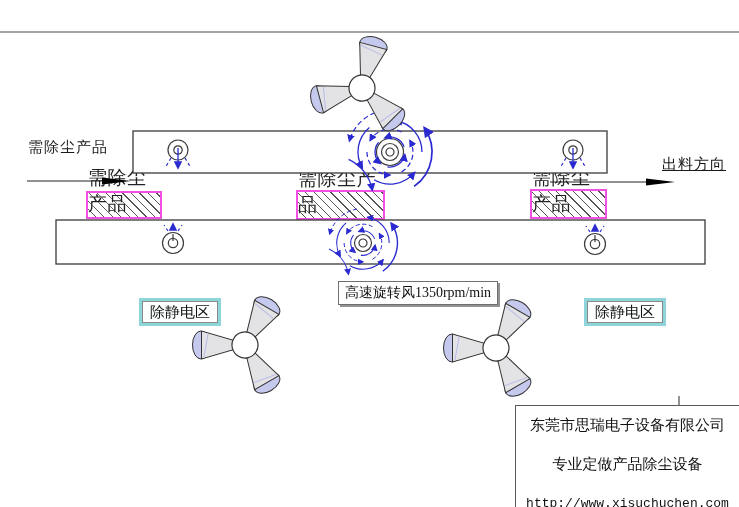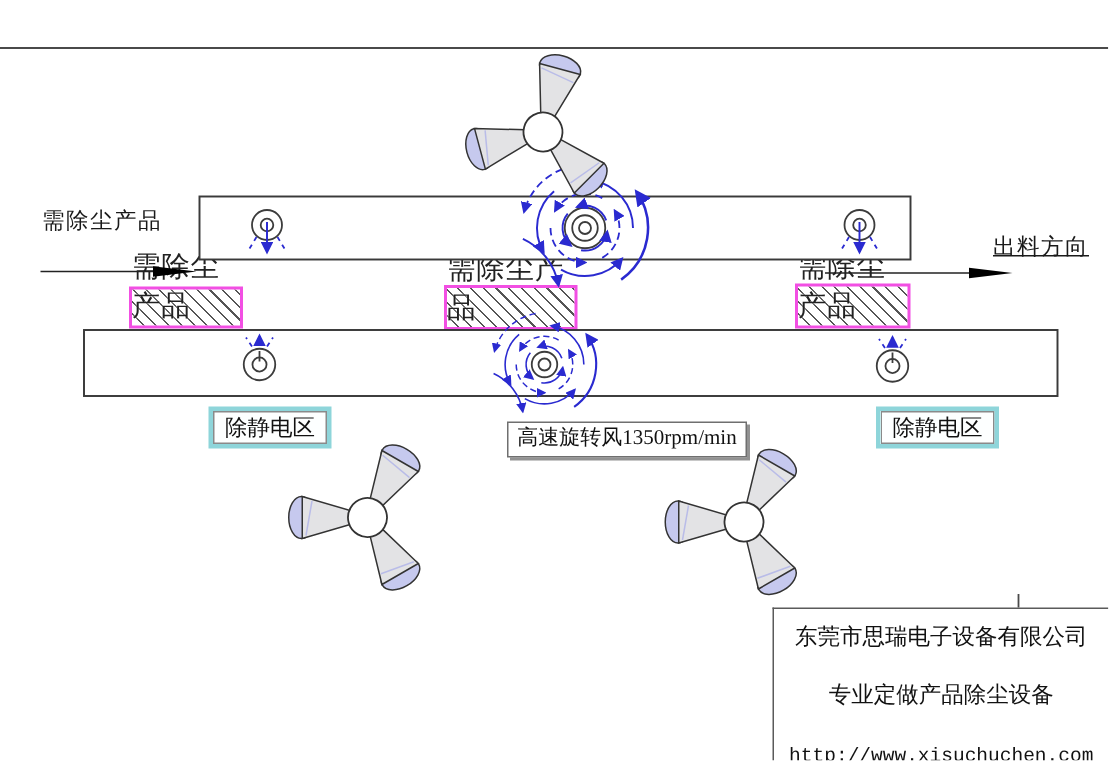--- a/index.html
+++ b/index.html
@@ -22,21 +22,21 @@
     background:repeating-linear-gradient(45deg,#fff 0px,#fff 5px,#555 5px,#555 6px);
     font-size:19px;color:#222;letter-spacing:0.5px;
     text-shadow:0 0 2px #fff;
   }
   .pb0{left:86px;top:191px;width:72px;height:24px;}
   .pb1{left:296px;top:190px;width:85px;height:26px;}
   .pb2{left:530px;top:189px;width:73px;height:26px;}
   .staticzone{
     position:absolute;z-index:1;display:flex;align-items:center;justify-content:center;
     border:3px solid var(--accent-cyan);box-shadow:inset 0 0 0 1px #8a8a8a;
-    background:#fdffff;font-size:15px;color:#111;padding:1px 6px;
+    background:#fdffff;font-size:15px;color:#111;padding:1px 6px;margin-top:27px;
   }
   .sz0{left:139px;top:271px;width:64px;height:20px;}
   .sz1{left:584px;top:271px;width:64px;height:20px;}
   .rpmbox{
     position:absolute;z-index:1;left:338px;top:281px;width:158px;height:22px;
     border:1px solid #6f6f6f;box-shadow:2px 2px 0 rgba(110,110,110,.75);
     background:#fff;font-size:14px;line-height:22px;text-align:center;color:#111;
   }
   .titleblock{
     position:absolute;z-index:1;left:515px;top:405px;width:224px;height:110px;

